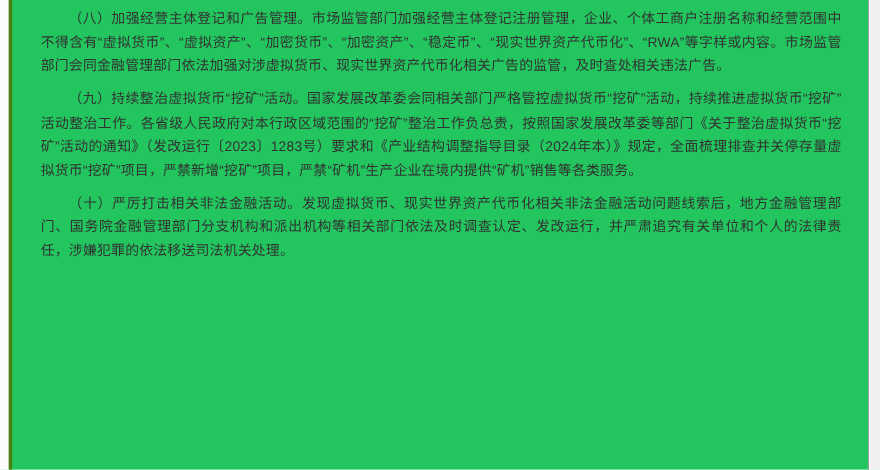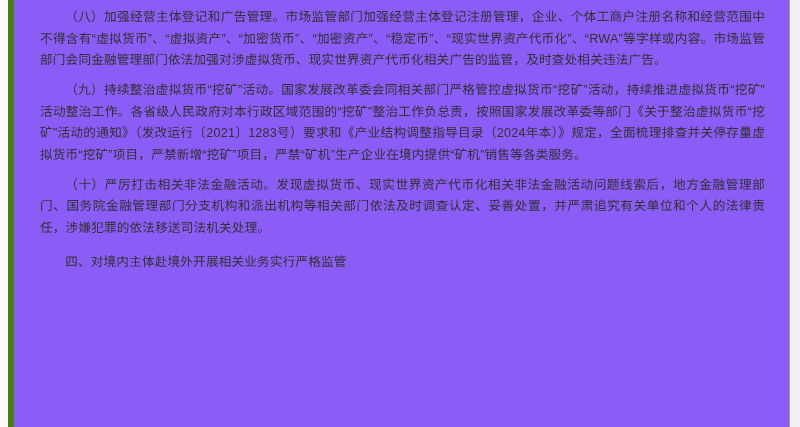--- a/index.html
+++ b/index.html
@@ -11,22 +11,22 @@
     overflow: hidden;
     font-family: "Liberation Sans", sans-serif;
   }
   .page {
     position: absolute;
     left: 8px;
     top: 0;
     width: 782px;
     height: 427px;
     box-sizing: border-box;
-    background: #8b5cf6;
-    border-left: 6px solid #4d7c0f;
+    background: #22c55e;
+    border-left: 3px solid #4d7c0f;
     border-right: 1px solid #9b9b9e;
   }
   .gutter-right {
     position: absolute;
     right: 0;
     top: 0;
     width: 9px;
     height: 427px;
     background: #f0f0f0;
   }
@@ -47,19 +47,18 @@
     margin-bottom: 0;
   }
 </style>
 </head>
 <body>
 
 <div class="stage">
   <div class="page">
     <div class="content">
       <p>（八）加强经营主体登记和广告管理。市场监管部门加强经营主体登记注册管理，企业、个体工商户注册名称和经营范围中不得含有“虚拟货币”、“虚拟资产”、“加密货币”、“加密资产”、“稳定币”、“现实世界资产代币化”、“RWA”等字样或内容。市场监管部门会同金融管理部门依法加强对涉虚拟货币、现实世界资产代币化相关广告的监管，及时查处相关违法广告。</p>
-      <p>（九）持续整治虚拟货币“挖矿”活动。国家发展改革委会同相关部门严格管控虚拟货币“挖矿”活动，持续推进虚拟货币“挖矿”活动整治工作。各省级人民政府对本行政区域范围的“挖矿”整治工作负总责，按照国家发展改革委等部门《关于整治虚拟货币“挖矿”活动的通知》（发改运行〔2021〕1283号）要求和《产业结构调整指导目录（2024年本）》规定，全面梳理排查并关停存量虚拟货币“挖矿”项目，严禁新增“挖矿”项目，严禁“矿机”生产企业在境内提供“矿机”销售等各类服务。</p>
-      <p>（十）严厉打击相关非法金融活动。发现虚拟货币、现实世界资产代币化相关非法金融活动问题线索后，地方金融管理部门、国务院金融管理部门分支机构和派出机构等相关部门依法及时调查认定、妥善处置，并严肃追究有关单位和个人的法律责任，涉嫌犯罪的依法移送司法机关处理。</p>
-      <p class="section-heading">四、对境内主体赴境外开展相关业务实行严格监管</p>
+      <p>（九）持续整治虚拟货币“挖矿”活动。国家发展改革委会同相关部门严格管控虚拟货币“挖矿”活动，持续推进虚拟货币“挖矿”活动整治工作。各省级人民政府对本行政区域范围的“挖矿”整治工作负总责，按照国家发展改革委等部门《关于整治虚拟货币“挖矿”活动的通知》（发改运行〔2023〕1283号）要求和《产业结构调整指导目录（2024年本）》规定，全面梳理排查并关停存量虚拟货币“挖矿”项目，严禁新增“挖矿”项目，严禁“矿机”生产企业在境内提供“矿机”销售等各类服务。</p>
+      <p>（十）严厉打击相关非法金融活动。发现虚拟货币、现实世界资产代币化相关非法金融活动问题线索后，地方金融管理部门、国务院金融管理部门分支机构和派出机构等相关部门依法及时调查认定、发改运行，并严肃追究有关单位和个人的法律责任，涉嫌犯罪的依法移送司法机关处理。</p>
     </div>
   </div>
   <div class="gutter-right"></div>
 </div>
 
 </body></html>

